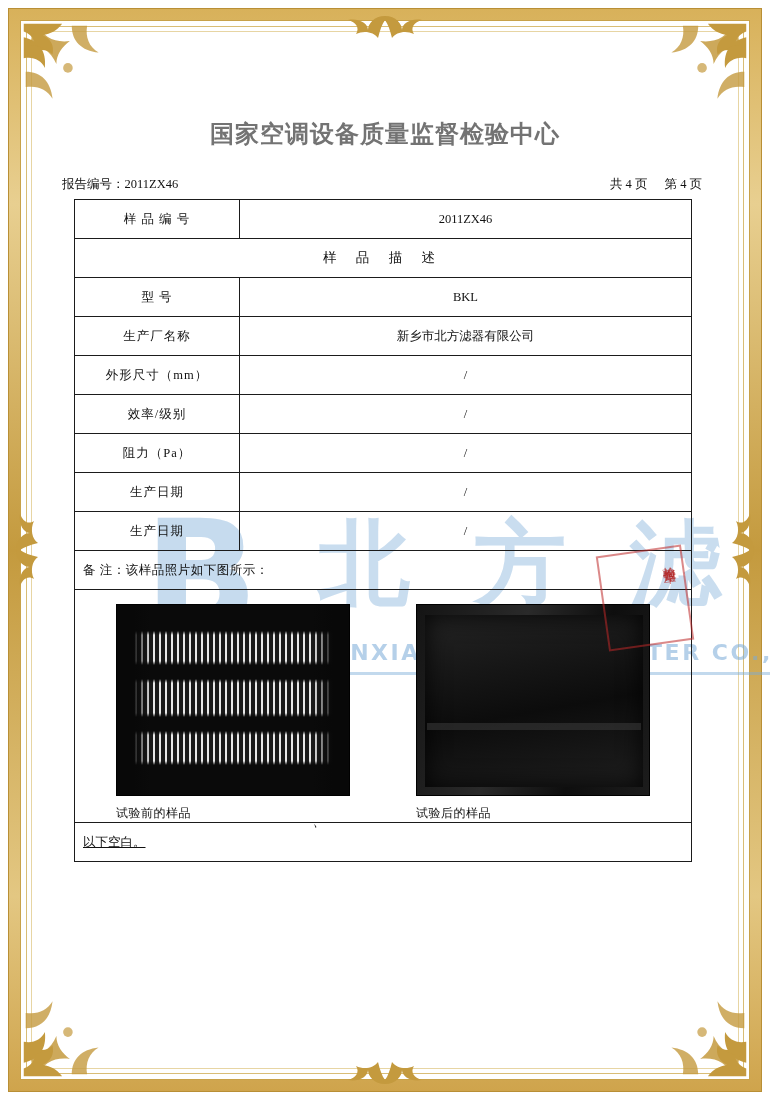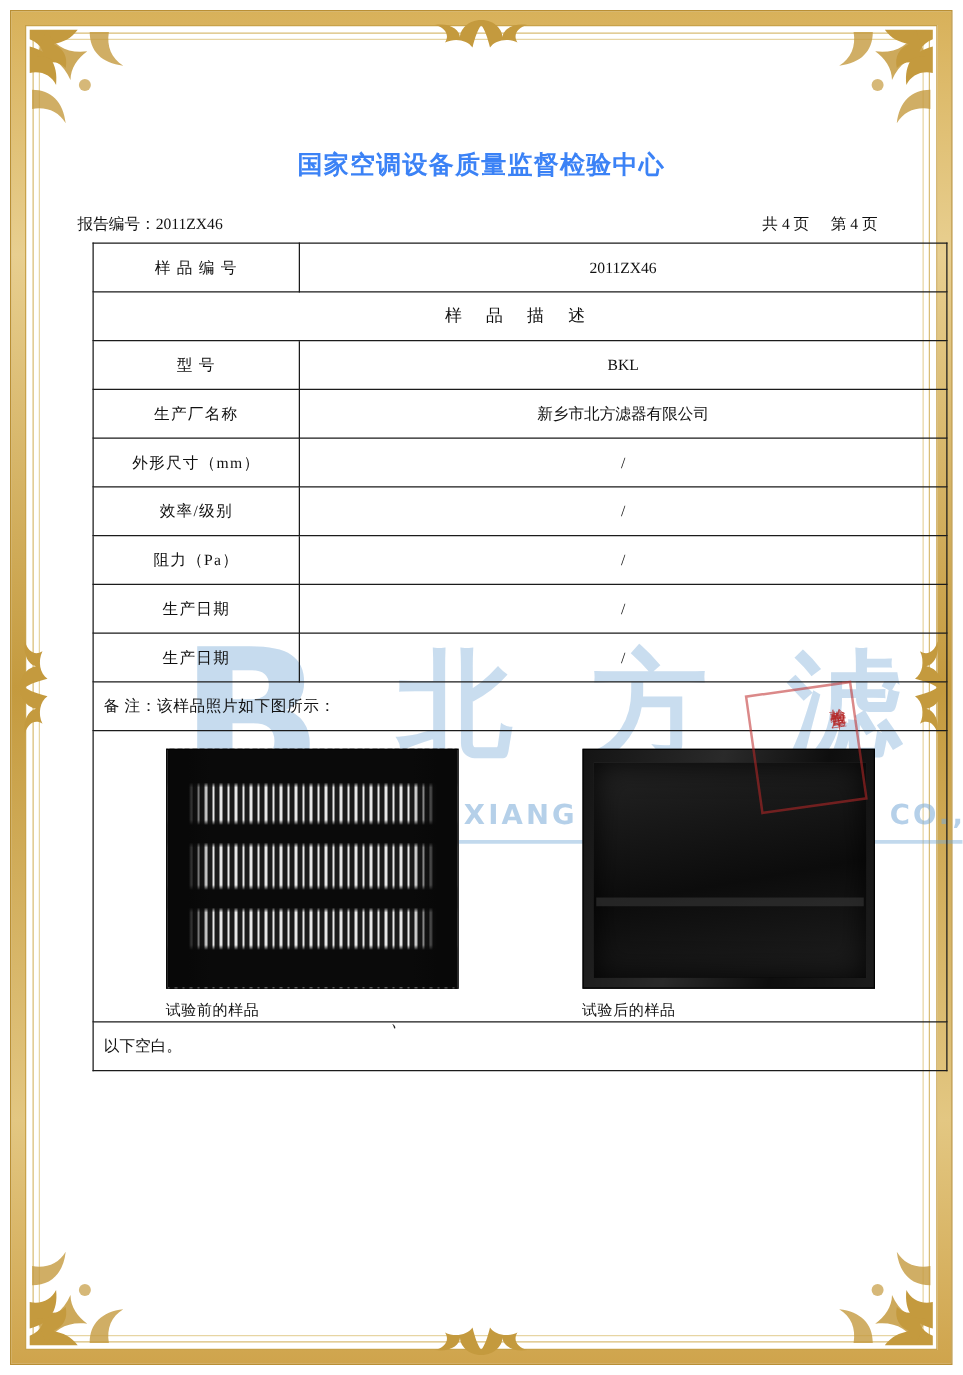--- a/index.html
+++ b/index.html
@@ -73,24 +73,24 @@
   .content {
     position: absolute;
     left: 60px;
     top: 56px;
     width: 650px;
     height: 988px;
   }
 
   .title-block { text-align: center; }
   .doc-title {
-    font-size: 20px;
+    font-size: 24px;
     font-weight: bold;
     letter-spacing: 1px;
-    color: #3b82f6;
+    color: #737373;
     margin-top: 62px;
     font-family: "Liberation Serif", serif;
   }
   .doc-subtitle {
     font-size: 26px;
     font-weight: bold;
     letter-spacing: 12px;
     margin-top: 16px;
     color: #111;
     padding-left: 12px;
@@ -102,21 +102,21 @@
     align-items: flex-start;
     margin-top: 26px;
     font-size: 12.5px;
     color: #111;
     padding: 0 8px 0 2px;
   }
   .meta-right span { margin-left: 14px; }
 
   
   table.report {
-    width: 684px;
+    width: 618px;
     margin: 6px 0 0 14px;
     border-collapse: collapse;
     table-layout: fixed;
     font-size: 12.5px;
     color: #111;
     position: relative;
     z-index: 3;
   }
   table.report td {
     border: 1px solid #1b1b1b;
@@ -150,20 +150,21 @@
     height: 252px;
     padding: 0;
     vertical-align: top;
   }
   td.footnote {
     height: 104px;
     vertical-align: top;
     padding-top: 4px;
     padding-left: 6px;
     font-size: 12.5px;
+    text-decoration: underline;
   }
   sup { font-size: 9px; vertical-align: super; }
 
   
   .photo-wrap {
     display: flex;
     justify-content: space-around;
     align-items: flex-start;
     padding-top: 14px;
     height: 100%;

